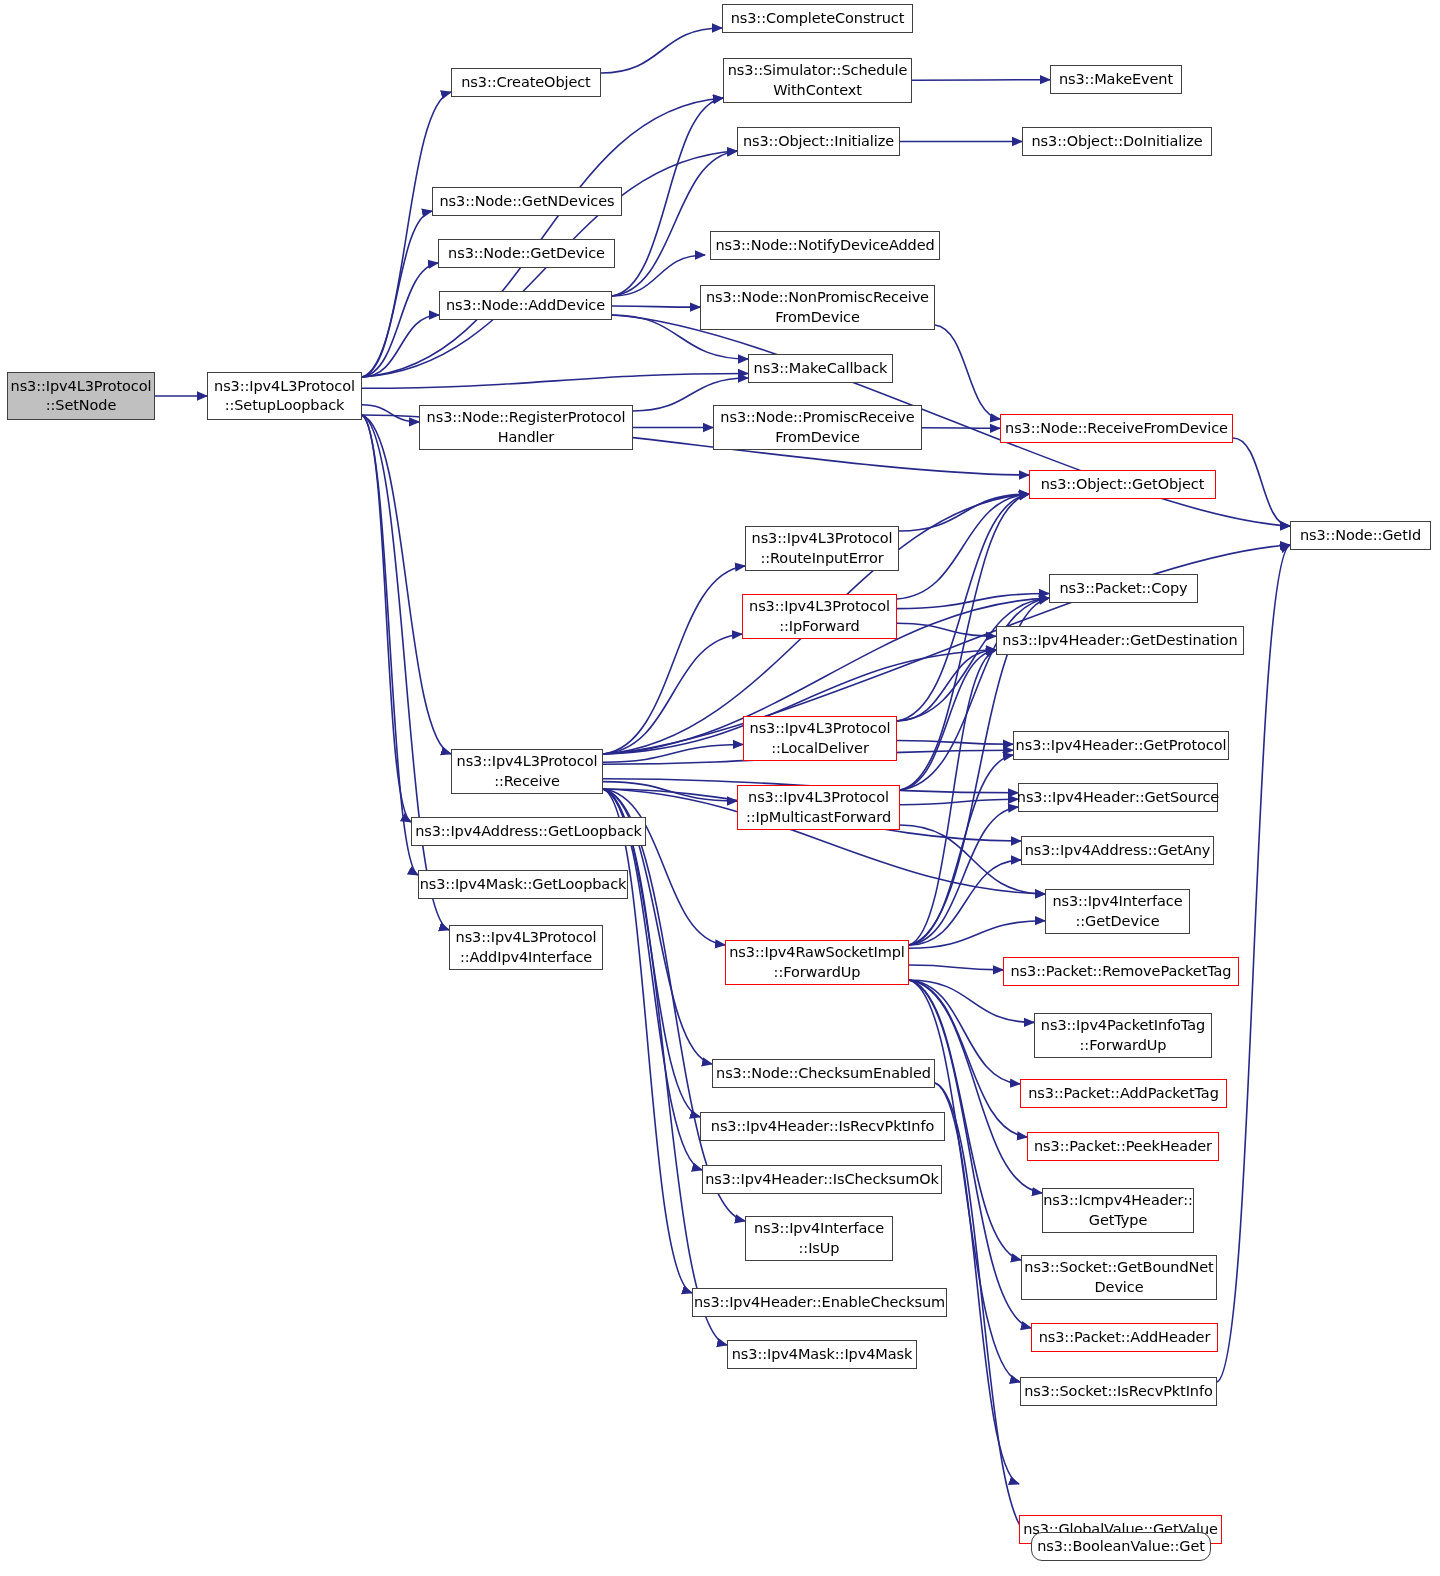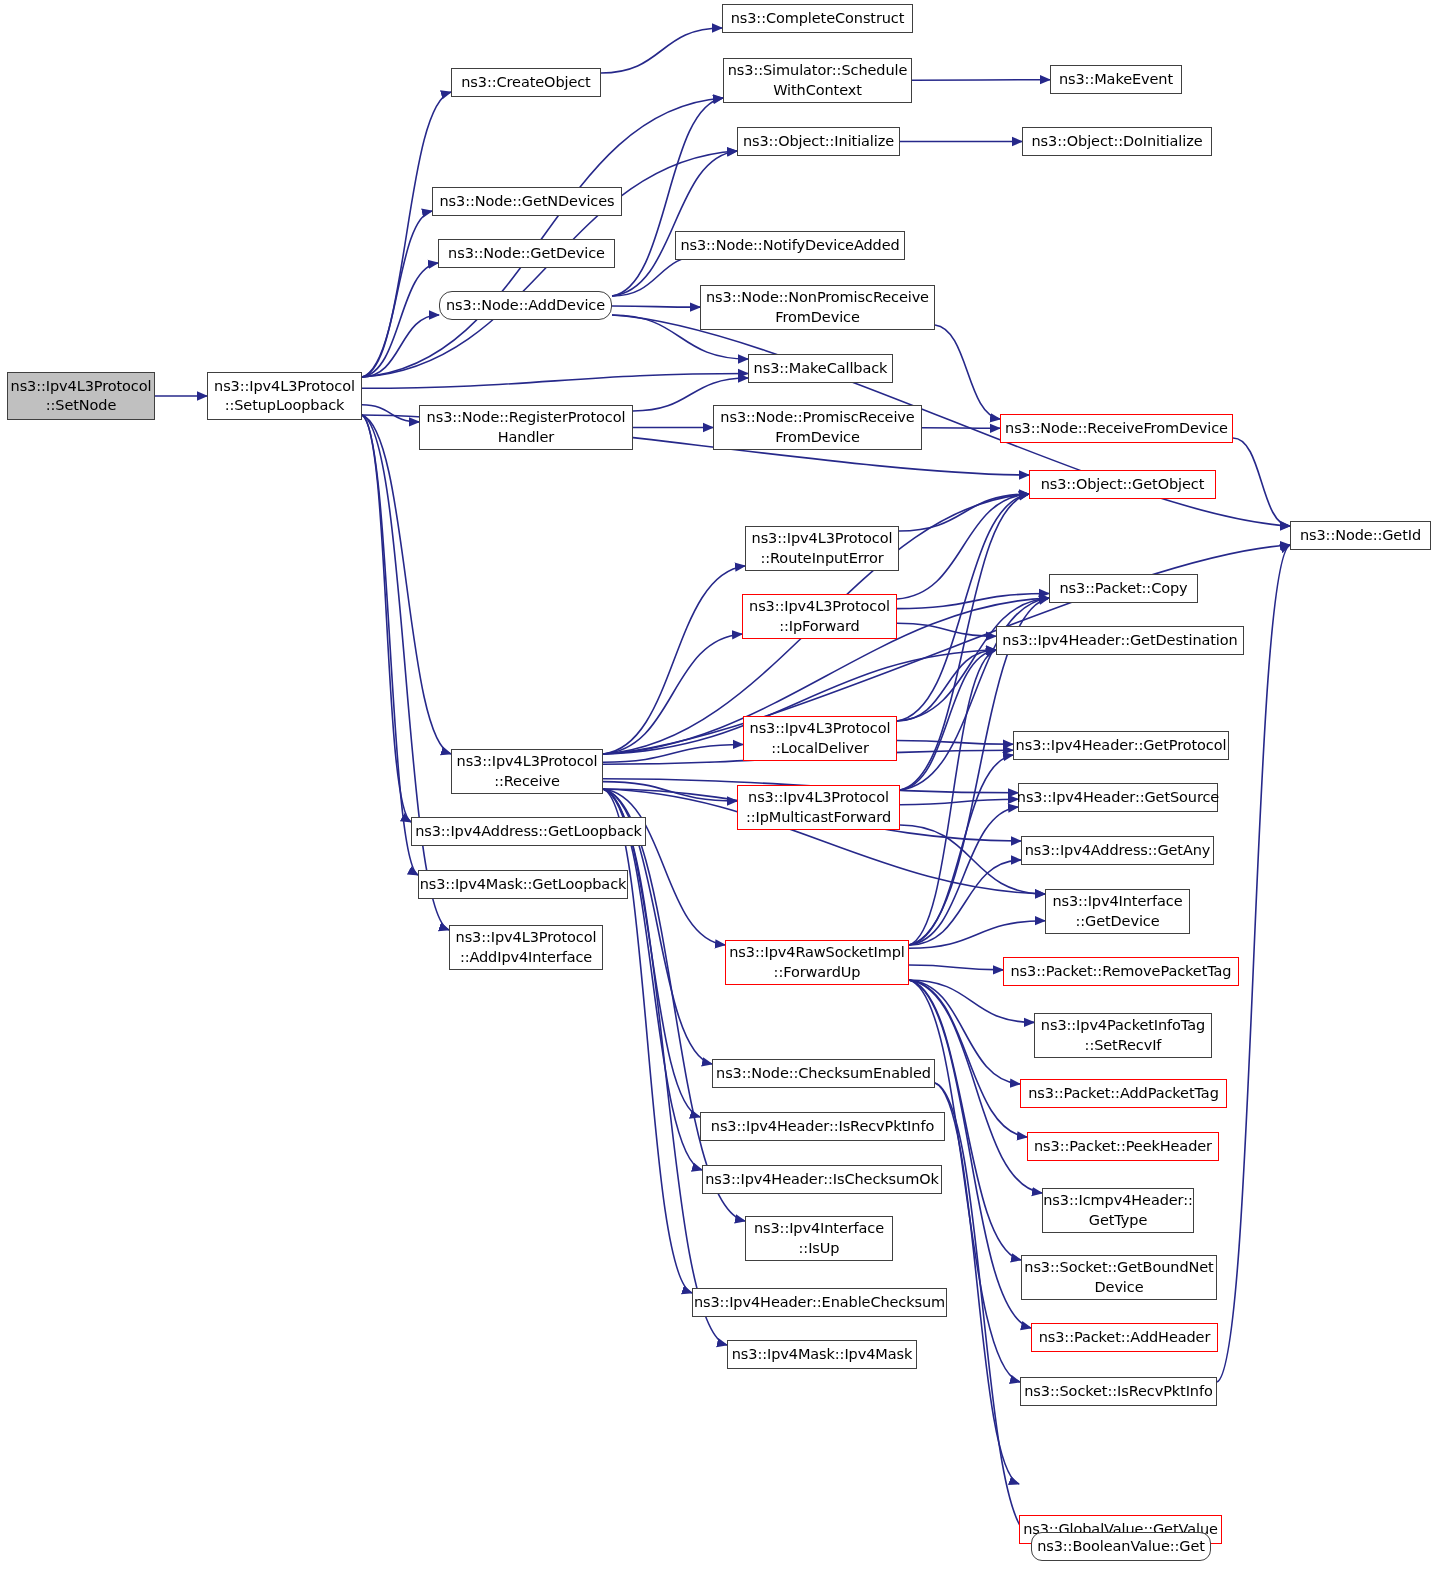--- a/index.html
+++ b/index.html
@@ -144,25 +144,25 @@
       <div class="node" style="left: 207px; top: 372px; width: 155px; height: 48px;">ns3::Ipv4L3Protocol
 ::SetupLoopback</div>
       <div class="node" style="left: 451px; top: 68px; width: 150px; height: 29px;">ns3::CreateObject</div>
       <div class="node" style="left: 722px; top: 4px; width: 191px; height: 29px;">ns3::CompleteConstruct</div>
       <div class="node" style="left: 723px; top: 58px; width: 189px; height: 45px;">ns3::Simulator::Schedule
 WithContext</div>
       <div class="node" style="left: 1050px; top: 65px; width: 132px; height: 29px;">ns3::MakeEvent</div>
       <div class="node" style="left: 737px; top: 127px; width: 163px; height: 29px;">ns3::Object::Initialize</div>
       <div class="node" style="left: 1022px; top: 127px; width: 190px; height: 29px;">ns3::Object::DoInitialize</div>
       <div class="node" style="left: 432px; top: 187px; width: 190px; height: 29px;">ns3::Node::GetNDevices</div>
-      <div class="node" style="left: 675px; top: 231px; width: 230px; height: 29px;">ns3::Node::NotifyDeviceAdded</div>
+      <div class="node" style="left: 710px; top: 231px; width: 230px; height: 29px;">ns3::Node::NotifyDeviceAdded</div>
       <div class="node" style="left: 438px; top: 239px; width: 177px; height: 29px;">ns3::Node::GetDevice</div>
       <div class="node" style="left: 700px; top: 285px; width: 235px; height: 45px;">ns3::Node::NonPromiscReceive
 FromDevice</div>
-      <div class="node" style="left: 439px; top: 291px; width: 173px; height: 29px; border-radius: 13px;">ns3::Node::AddDevice</div>
+      <div class="node" style="left: 439px; top: 291px; width: 173px; height: 29px;">ns3::Node::AddDevice</div>
       <div class="node" style="left: 748px; top: 354px; width: 145px; height: 29px;">ns3::MakeCallback</div>
       <div class="node" style="left: 419px; top: 405px; width: 214px; height: 45px;">ns3::Node::RegisterProtocol
 Handler</div>
       <div class="node" style="left: 713px; top: 405px; width: 209px; height: 45px;">ns3::Node::PromiscReceive
 FromDevice</div>
       <div class="node red" style="left: 1000px; top: 414px; width: 233px; height: 29px;">ns3::Node::ReceiveFromDevice</div>
       <div class="node red" style="left: 1029px; top: 470px; width: 187px; height: 29px;">ns3::Object::GetObject</div>
       <div class="node" style="left: 1290px; top: 521px; width: 141px; height: 29px;">ns3::Node::GetId</div>
       <div class="node" style="left: 745px; top: 526px; width: 154px; height: 45px;">ns3::Ipv4L3Protocol
 ::RouteInputError</div>
@@ -182,21 +182,21 @@
       <div class="node" style="left: 411px; top: 817px; width: 235px; height: 29px;">ns3::Ipv4Address::GetLoopback</div>
       <div class="node" style="left: 418px; top: 870px; width: 210px; height: 29px;">ns3::Ipv4Mask::GetLoopback</div>
       <div class="node" style="left: 1045px; top: 889px; width: 145px; height: 45px;">ns3::Ipv4Interface
 ::GetDevice</div>
       <div class="node" style="left: 449px; top: 925px; width: 154px; height: 45px;">ns3::Ipv4L3Protocol
 ::AddIpv4Interface</div>
       <div class="node red" style="left: 725px; top: 940px; width: 184px; height: 45px;">ns3::Ipv4RawSocketImpl
 ::ForwardUp</div>
       <div class="node red" style="left: 1003px; top: 957px; width: 236px; height: 29px;">ns3::Packet::RemovePacketTag</div>
       <div class="node" style="left: 1034px; top: 1013px; width: 178px; height: 45px;">ns3::Ipv4PacketInfoTag
-::SetRecvIf</div>
+::ForwardUp</div>
       <div class="node" style="left: 712px; top: 1059px; width: 223px; height: 29px;">ns3::Node::ChecksumEnabled</div>
       <div class="node red" style="left: 1020px; top: 1079px; width: 207px; height: 29px;">ns3::Packet::AddPacketTag</div>
       <div class="node" style="left: 700px; top: 1112px; width: 245px; height: 29px;">ns3::Ipv4Header::IsRecvPktInfo</div>
       <div class="node red" style="left: 1027px; top: 1132px; width: 192px; height: 29px;">ns3::Packet::PeekHeader</div>
       <div class="node" style="left: 702px; top: 1165px; width: 240px; height: 29px;">ns3::Ipv4Header::IsChecksumOk</div>
       <div class="node" style="left: 1042px; top: 1188px; width: 152px; height: 45px;">ns3::Icmpv4Header::
 GetType</div>
       <div class="node" style="left: 745px; top: 1216px; width: 148px; height: 45px;">ns3::Ipv4Interface
 ::IsUp</div>
       <div class="node" style="left: 1021px; top: 1255px; width: 196px; height: 45px;">ns3::Socket::GetBoundNet

